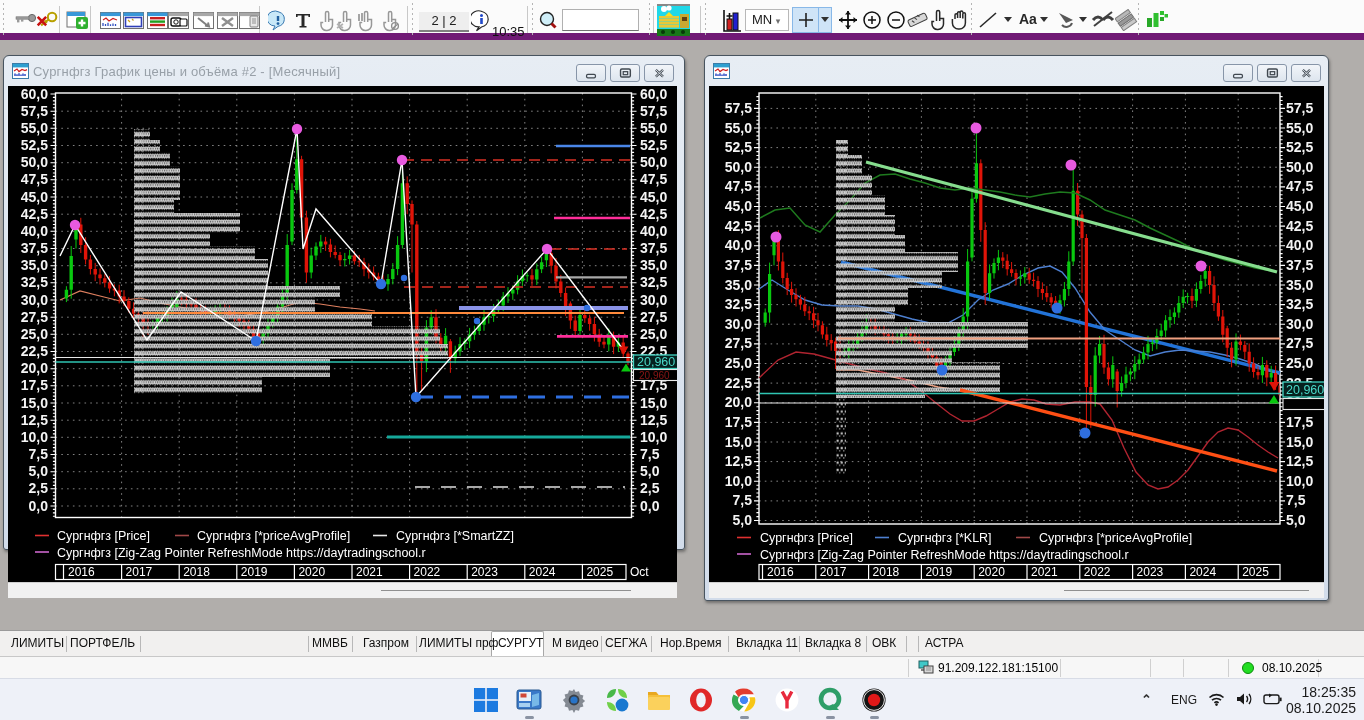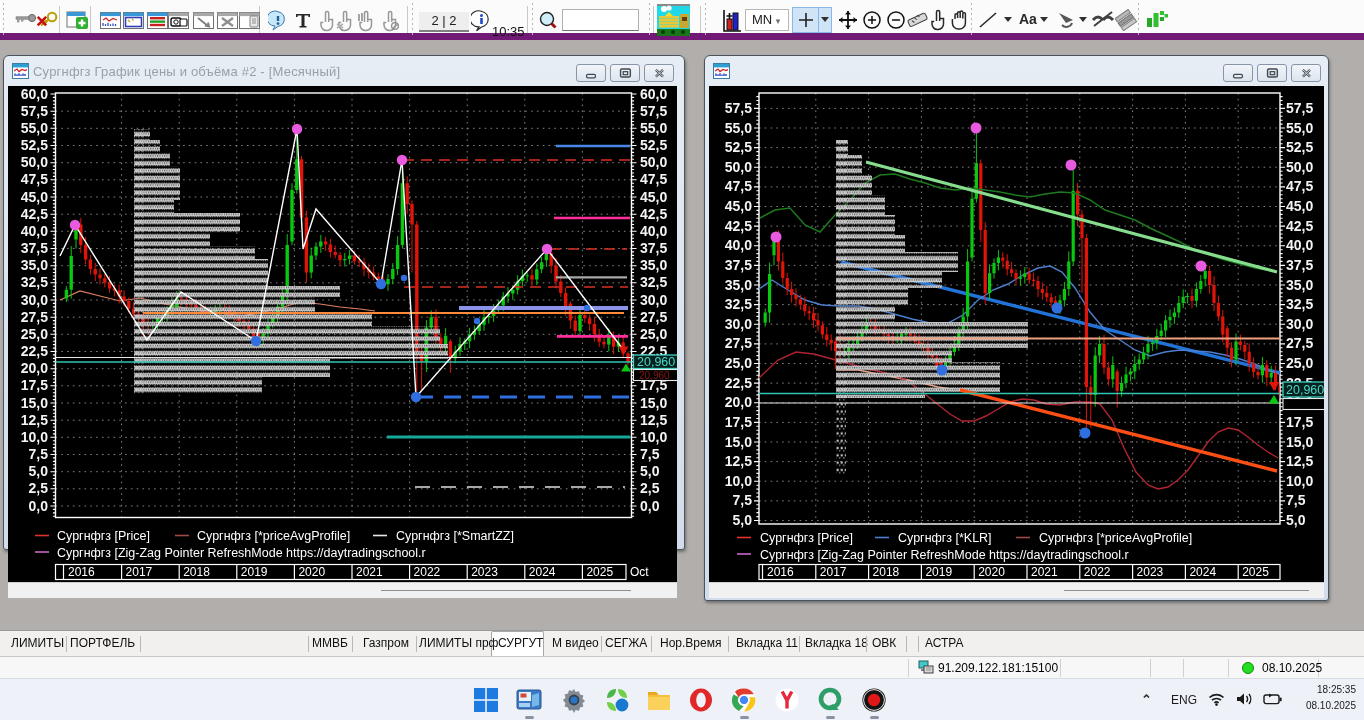--- a/index.html
+++ b/index.html
@@ -17,21 +17,21 @@
 .bandl{font:12px "Liberation Sans",sans-serif;fill:#fff}
 .leg{font:12.5px "Liberation Sans",sans-serif;fill:#fff}
 .pricel{font:12.5px "Liberation Sans",sans-serif;fill:#49d8c8}
 #tabbar{position:absolute;left:0;top:630px;width:1364px;height:26px;background:#f1f0ef;border-top:1px solid #9a9a9a}
 .tab{position:absolute;top:0;height:26px;font-size:12px;color:#101010;line-height:25px;white-space:nowrap}
 .tabsep{position:absolute;top:5px;width:1px;height:16px;background:#b8b8b8}
 #statusbar{position:absolute;left:0;top:656px;width:1364px;height:22px;background:#f7f7f7;border-top:1px solid #c8c8c8;font-size:12px;color:#000}
 #taskbar{position:absolute;left:0;top:678px;width:1364px;height:42px;background:#eef1f8;border-top:1px solid #d8dce6}
 .tbicon{position:absolute;top:8px;width:26px;height:26px}
 .tbind{position:absolute;top:37px;width:9px;height:3px;border-radius:2px;background:#8a93a3}
-.trayt{position:absolute;font-size:10px;color:#1a1a1a}
+.trayt{position:absolute;font-size:14px;color:#1a1a1a}
 </style></head><body>
 <div id="screen">
     <div id="toolbar">
       <div class="tsep" style="left:59px"></div>
       <div class="tsep" style="left:90px"></div>
       <div class="tsep" style="left:259px"></div>
       <div class="tsep" style="left:407px"></div>
       <div class="tsep" style="left:527px"></div>
       <div class="tsep" style="left:653px"></div>
       <div class="tsep" style="left:700px"></div>
@@ -543,21 +543,21 @@
       <div class="tab" style="left:11px">ЛИМИТЫ</div>
       <div class="tab" style="left:70px">ПОРТФЕЛЬ</div>
       <div class="tab" style="left:312px">ММВБ</div>
       <div class="tab" style="left:363px">Газпром</div>
       <div class="tab" style="left:419px">ЛИМИТЫ прф</div>
       <div class="tab" style="left:498px">СУРГУТ</div>
       <div class="tab" style="left:552px">М видео</div>
       <div class="tab" style="left:605px">СЕГЖА</div>
       <div class="tab" style="left:660px">Нор.Время</div>
       <div class="tab" style="left:736px">Вкладка 11</div>
-      <div class="tab" style="left:805px">Вкладка 18</div>
+      <div class="tab" style="left:805px">Вкладка 8</div>
       <div class="tab" style="left:872px">ОВК</div>
       <div class="tab" style="left:925px">АСТРА</div>
       <div class="tabsep" style="left:66px"></div>
       <div class="tabsep" style="left:140px"></div>
       <div class="tabsep" style="left:308px"></div>
       <div class="tabsep" style="left:352px"></div>
       <div class="tabsep" style="left:416px"></div>
       <div class="tabsep" style="left:601px"></div>
       <div class="tabsep" style="left:651px"></div>
       <div class="tabsep" style="left:728px"></div>

